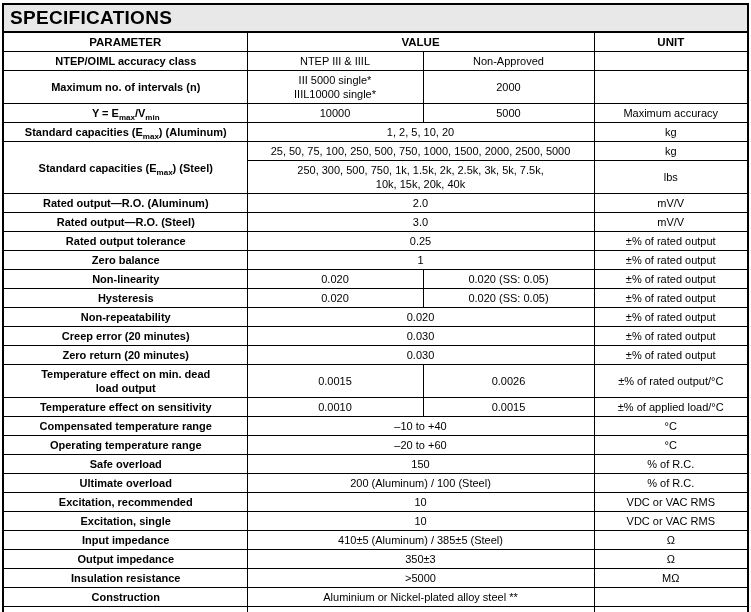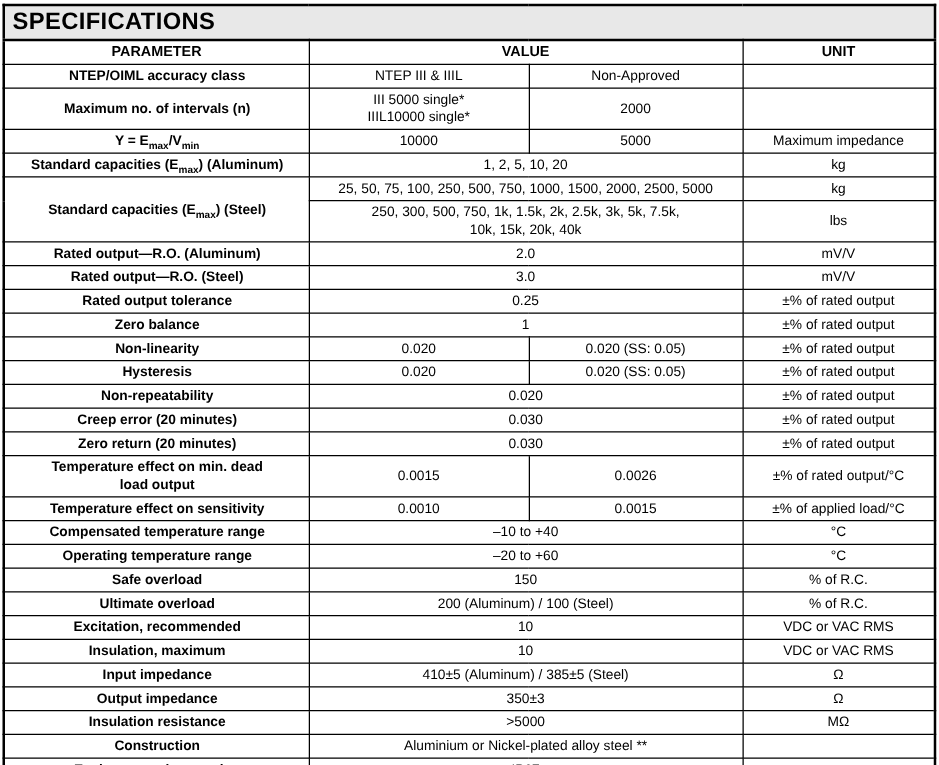--- a/index.html
+++ b/index.html
@@ -92,21 +92,21 @@
         <tr>
           <td class="param">Maximum no. of intervals (n)</td>
           <td class="val">III 5000 single*<br>IIIL10000 single*</td>
           <td class="val">2000</td>
           <td class="unit">&nbsp;</td>
         </tr>
         <tr>
           <td class="param">Y = E<sub>max</sub>/V<sub>min</sub></td>
           <td class="val">10000</td>
           <td class="val">5000</td>
-          <td class="unit">Maximum impedance</td>
+          <td class="unit">Maximum accuracy</td>
         </tr>
         <tr>
           <td class="param">Standard capacities (E<sub>max</sub>) (Aluminum)</td>
           <td class="val" colspan="2">1, 2, 5, 10, 20</td>
           <td class="unit">kg</td>
         </tr>
         <tr>
           <td class="param" rowspan="2">Standard capacities (E<sub>max</sub>) (Steel)</td>
           <td class="val" colspan="2">25, 50, 75, 100, 250, 500, 750, 1000, 1500, 2000, 2500, 5000</td>
           <td class="unit">kg</td>
@@ -193,21 +193,21 @@
           <td class="param">Ultimate overload</td>
           <td class="val" colspan="2">200 (Aluminum) / 100 (Steel)</td>
           <td class="unit">% of R.C.</td>
         </tr>
         <tr>
           <td class="param">Excitation, recommended</td>
           <td class="val" colspan="2">10</td>
           <td class="unit">VDC or VAC RMS</td>
         </tr>
         <tr>
-          <td class="param">Insulation, maximum</td>
+          <td class="param">Excitation, single</td>
           <td class="val" colspan="2">10</td>
           <td class="unit">VDC or VAC RMS</td>
         </tr>
         <tr>
           <td class="param">Input impedance</td>
           <td class="val" colspan="2">410±5 (Aluminum) / 385±5 (Steel)</td>
           <td class="unit">Ω</td>
         </tr>
         <tr>
           <td class="param">Output impedance</td>

